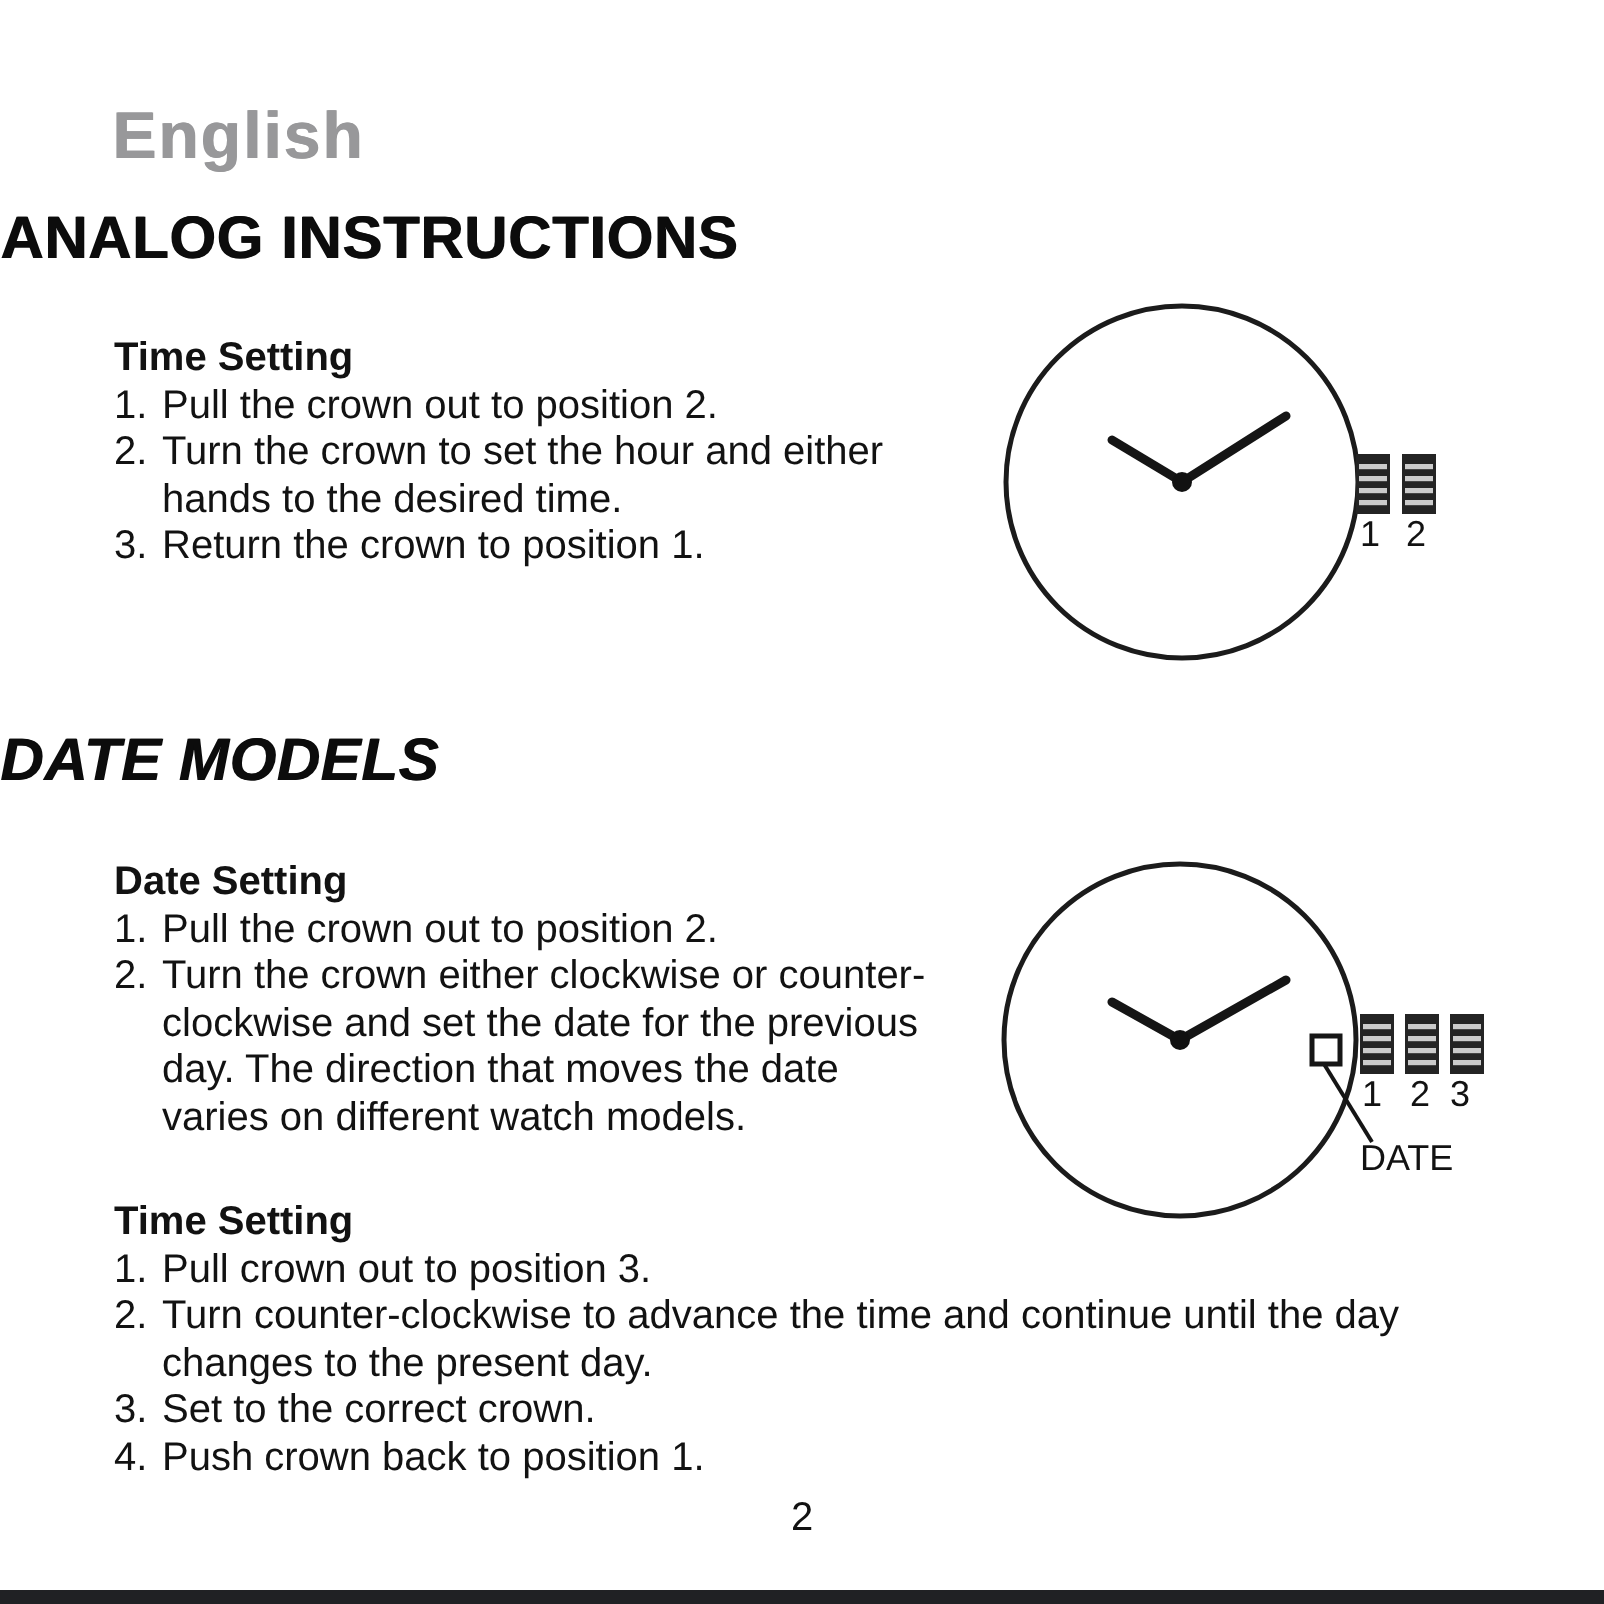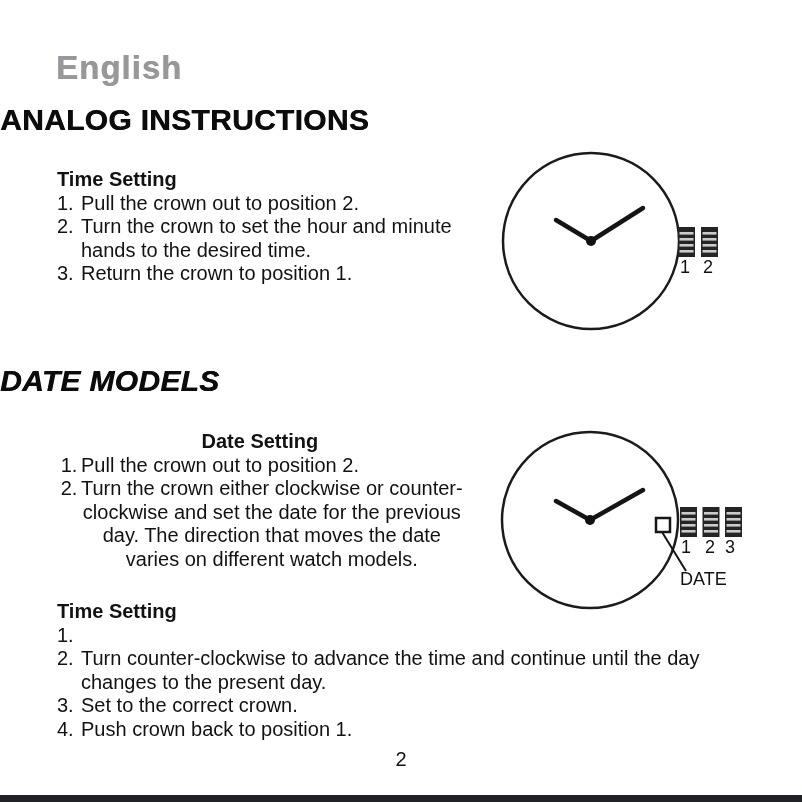--- a/index.html
+++ b/index.html
@@ -25,21 +25,21 @@
     text-shadow:0.5px 0 0 currentColor;
   }
   .title-analog{top:103px;}
   .title-date{top:364px;font-style:italic;}
   .block{font-size:20px;line-height:23.5px;}
   .block .h{font-weight:bold;}
   .li{display:flex;}
   .num{width:24px;flex:none;}
   .txt{white-space:pre-line;}
   .steps-analog{left:57px;top:168px;}
-  .steps-dateset{left:57px;top:430px;text-align:center;}
+  .steps-dateset{left:57px;top:430px;}
   .steps-time2{left:57px;top:600px;}
   .svg1{left:490px;top:145px;}
   .svg2{left:490px;top:425px;}
   svg text{
     font-family:"Liberation Sans", sans-serif;
     font-size:18px;fill:#121212;
   }
   .pagenum{
     left:0;top:748px;width:802px;text-align:center;
     font-size:20px;
@@ -59,21 +59,21 @@
   <div class="abs title title-analog">ANALOG INSTRUCTIONS</div>
 
   <div class="abs block steps-analog">
     <div class="h">Time Setting</div>
     <div class="li">
       <span class="num">1.</span>
       <span class="txt">Pull the crown out to position 2.</span>
     </div>
     <div class="li">
       <span class="num">2.</span>
-      <span class="txt">Turn the crown to set the hour and minute
+      <span class="txt">Turn the crown to set the hour and either
 hands to the desired time.</span>
     </div>
     <div class="li">
       <span class="num">3.</span>
       <span class="txt">Return the crown to position 1.</span>
     </div>
   </div>
 
   <svg class="abs svg1" width="252" height="200">
     <defs>
@@ -134,20 +134,21 @@
     <text x="196" y="128" text-anchor="middle">1</text>
     <text x="220" y="128" text-anchor="middle">2</text>
     <text x="240" y="128" text-anchor="middle">3</text>
     <text x="190" y="160" text-anchor="start">DATE</text>
   </svg>
 
   <div class="abs block steps-time2">
     <div class="h">Time Setting</div>
     <div class="li">
       <span class="num">1.</span>
+      <span class="txt">Pull crown out to position 3.</span>
     </div>
     <div class="li">
       <span class="num">2.</span>
       <span class="txt">Turn counter-clockwise to advance the time and continue until the day
 changes to the present day.</span>
     </div>
     <div class="li">
       <span class="num">3.</span>
       <span class="txt">Set to the correct crown.</span>
     </div>

